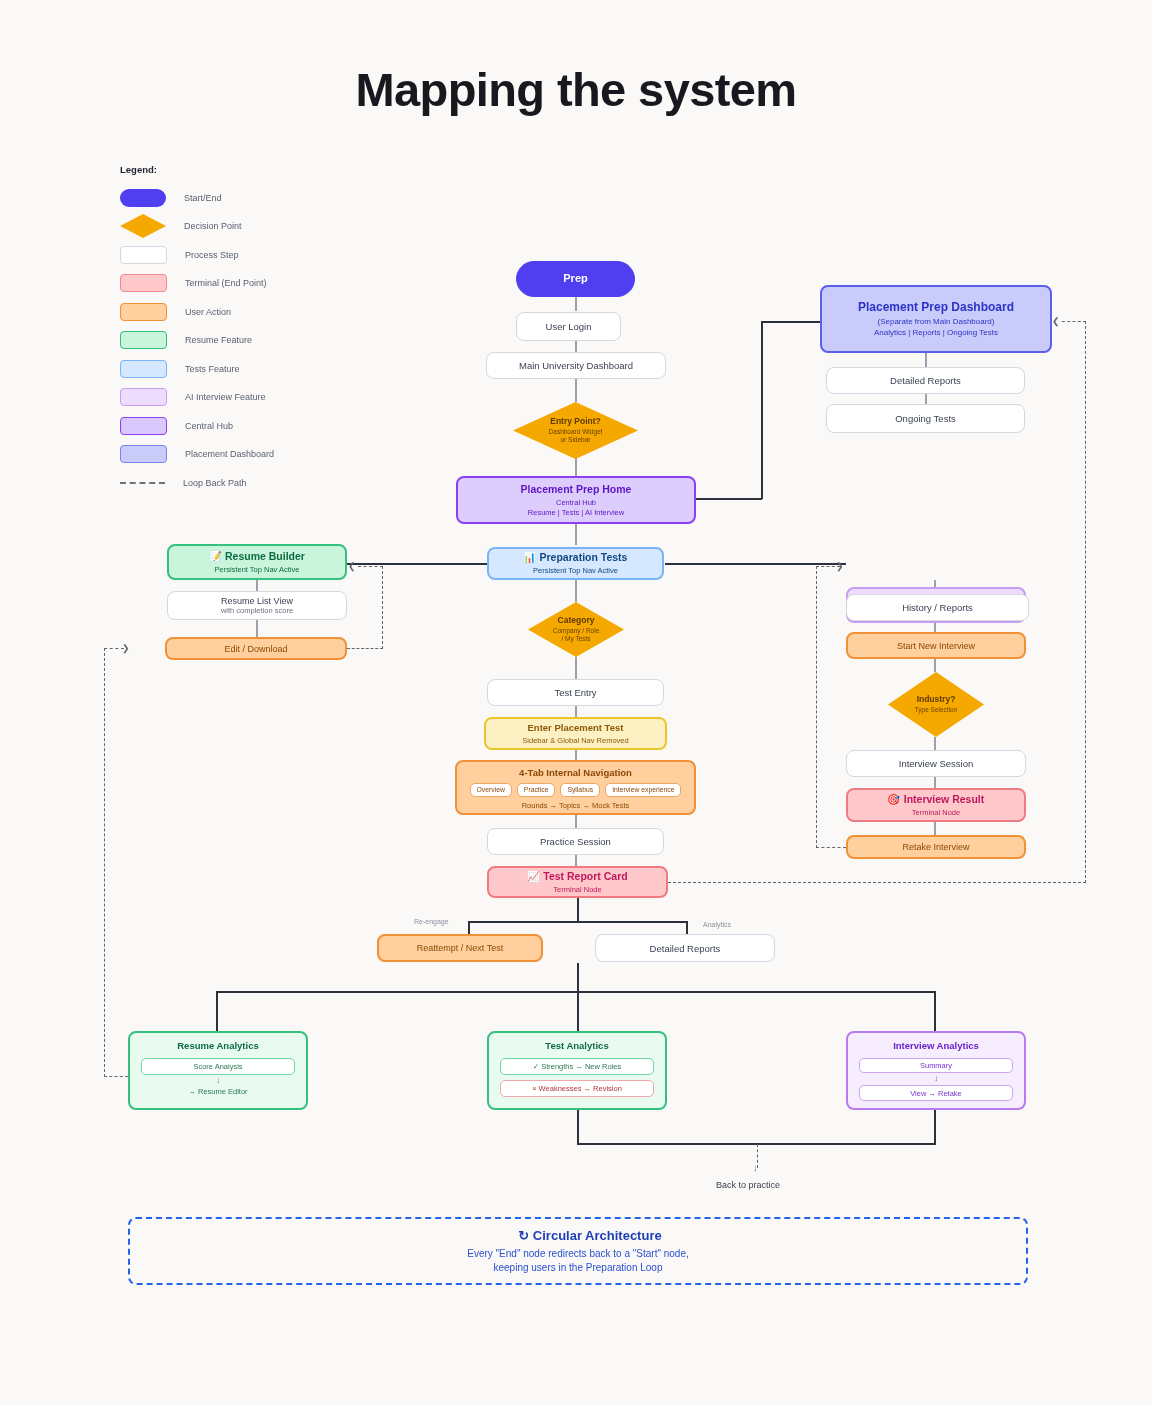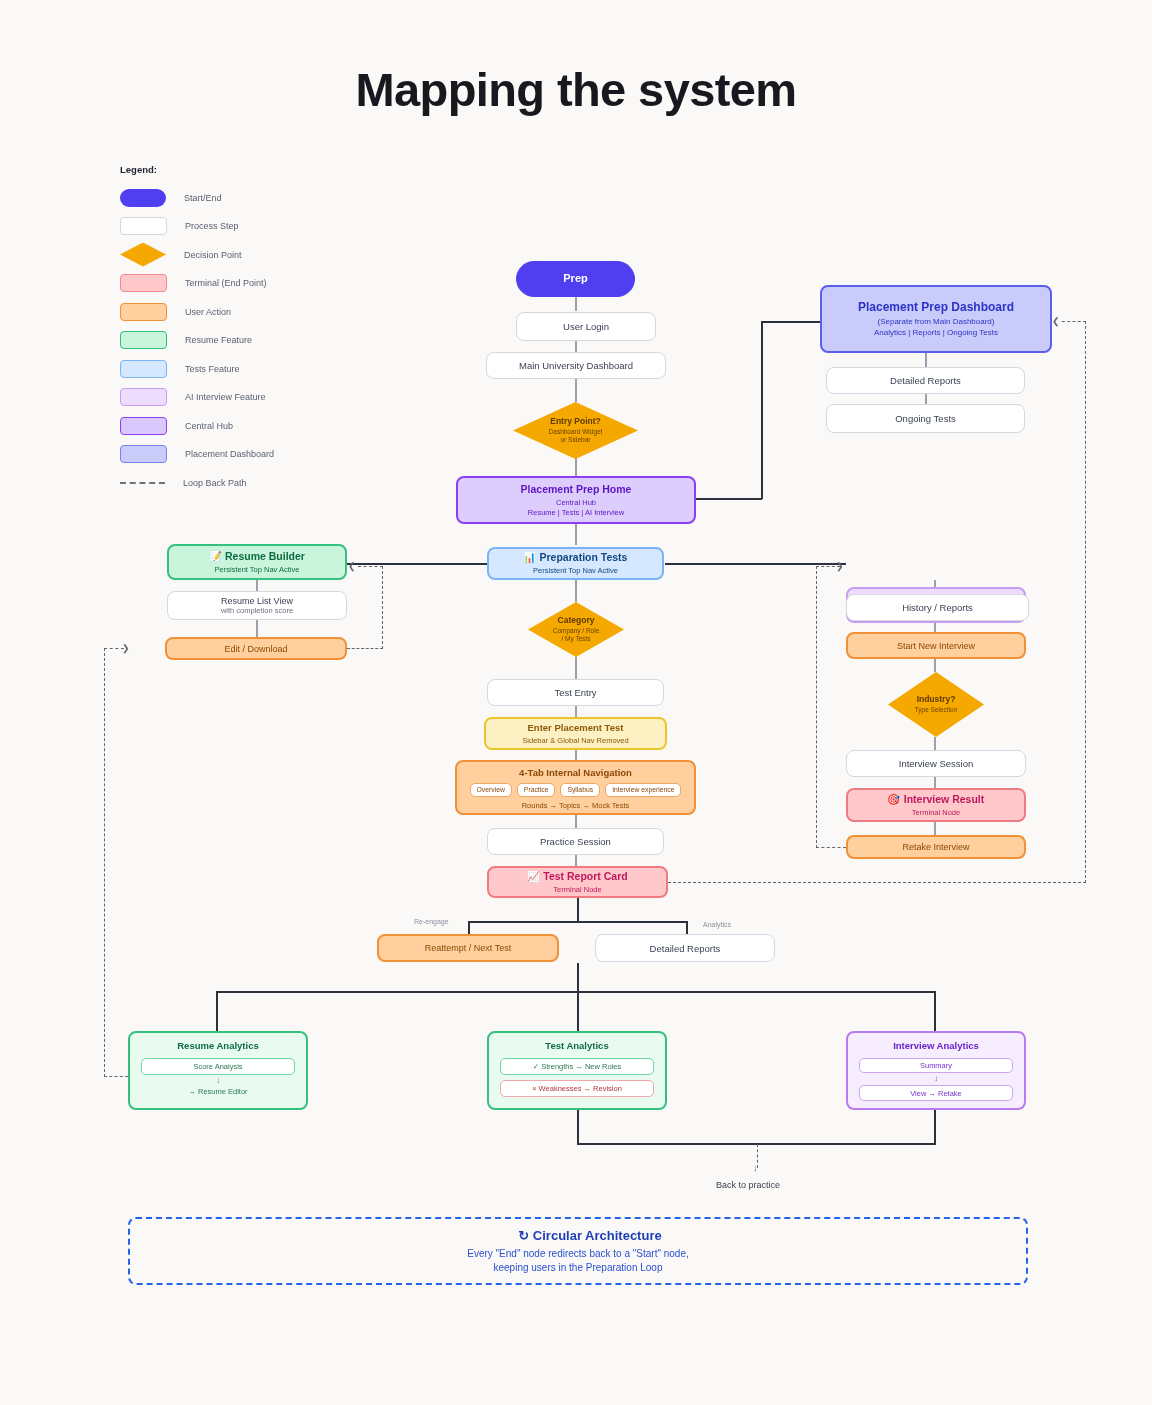--- a/index.html
+++ b/index.html
@@ -95,27 +95,27 @@
 
   <div id="legend">
     <div class="lg-title">Legend:</div>
 
     <div class="lg-row">
       <div class="lg-swatch sw-startend"></div>
       <div class="lg-label">Start/End</div>
       </div>
 
     <div class="lg-row">
+      <div class="lg-swatch sw-decision"></div>
+      <div class="lg-label">Decision Point</div>
+      </div>
+
+    <div class="lg-row">
       <div class="lg-swatch sw-process"></div>
       <div class="lg-label">Process Step</div>
-      </div>
-
-    <div class="lg-row">
-      <div class="lg-swatch sw-decision"></div>
-      <div class="lg-label">Decision Point</div>
       </div>
 
     <div class="lg-row">
       <div class="lg-swatch sw-terminal"></div>
       <div class="lg-label">Terminal (End Point)</div>
       </div>
 
     <div class="lg-row">
       <div class="lg-swatch sw-useraction"></div>
       <div class="lg-label">User Action</div>
@@ -222,21 +222,21 @@
 
   <div class="dash-h" style="left:668px;top:882px;width:418px;"></div>
   <div class="dash-v" style="left:1085px;top:321px;height:562px;"></div>
   <div class="dash-h" style="left:1062px;top:321px;width:24px;"></div>
   <div class="chev" style="left:1052px;top:317px;">❮</div>
 
   <div class="node n-start" style="left:516px;top:261px;width:119px;height:36px;">
     <div class="nl1">Prep</div>
   </div>
 
-  <div class="node n-process" style="left:516px;top:312px;width:140px;height:29px;">
+  <div class="node n-process" style="left:516px;top:312px;width:105px;height:29px;">
     <div class="plain">User Login</div>
   </div>
 
   <div class="node n-process" style="left:486px;top:352px;width:180px;height:27px;">
     <div class="plain">Main University Dashboard</div>
   </div>
 
   <div class="diamond" style="left:513px;top:402px;width:125px;height:57px;">
     <div class="nl1">Entry Point?</div>
     <div class="nl2">Dashboard Widget</div>
@@ -319,21 +319,21 @@
   </div>
 
   <div class="node n-terminal" style="left:487px;top:866px;width:181px;height:32px;">
     <div class="nl1">
       <span>📈</span>
       <span>Test Report Card</span>
     </div>
     <div class="nl2">Terminal Node</div>
   </div>
 
-  <div class="node n-useraction" style="left:377px;top:934px;width:182px;height:28px;">
+  <div class="node n-useraction" style="left:377px;top:934px;width:166px;height:28px;">
     <div class="plain" style="color:#8a4a06;font-size:9px;">Reattempt / Next Test</div>
   </div>
 
   <div class="node n-process" style="left:595px;top:934px;width:180px;height:28px;">
     <div class="plain">Detailed Reports</div>
   </div>
 
   <div class="node n-ai" style="left:846px;top:544px;width:180px;height:36px;margin-top:43px;">
     <div class="nl1">
       <span>🤖</span>

